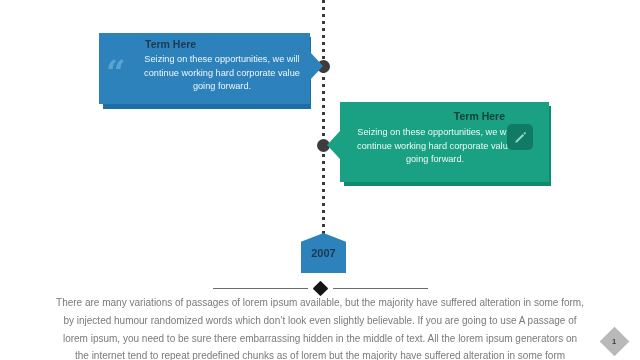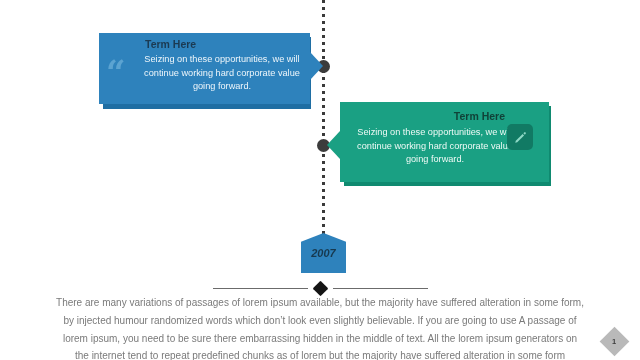--- a/index.html
+++ b/index.html
@@ -174,21 +174,20 @@
     background: #2e82bc;
     clip-path: polygon(0% 22%, 50% 0%, 100% 22%, 100% 100%, 0% 100%);
     display: flex;
     align-items: center;
     justify-content: center;
   }
   .year-label {
     font-size: 11px;
     font-weight: bold;
     color: #17394f;
-    font-style: italic;
   }
 
   
   .divider-wrap {
     position: absolute;
     left: 213px;
     top: 282px;
     width: 215px;
     height: 12px;
   }

